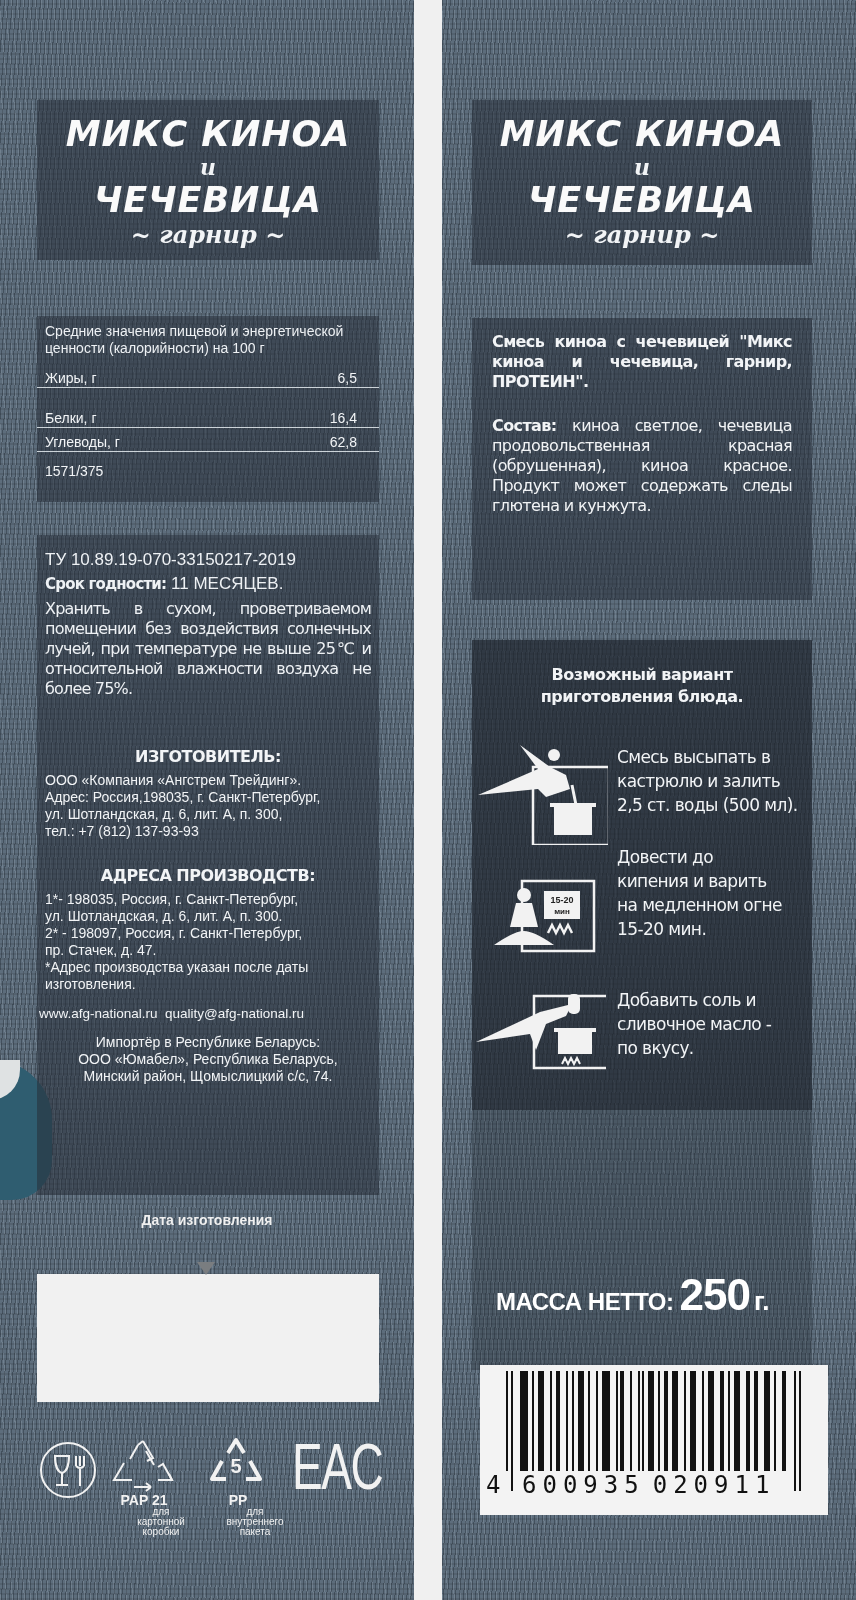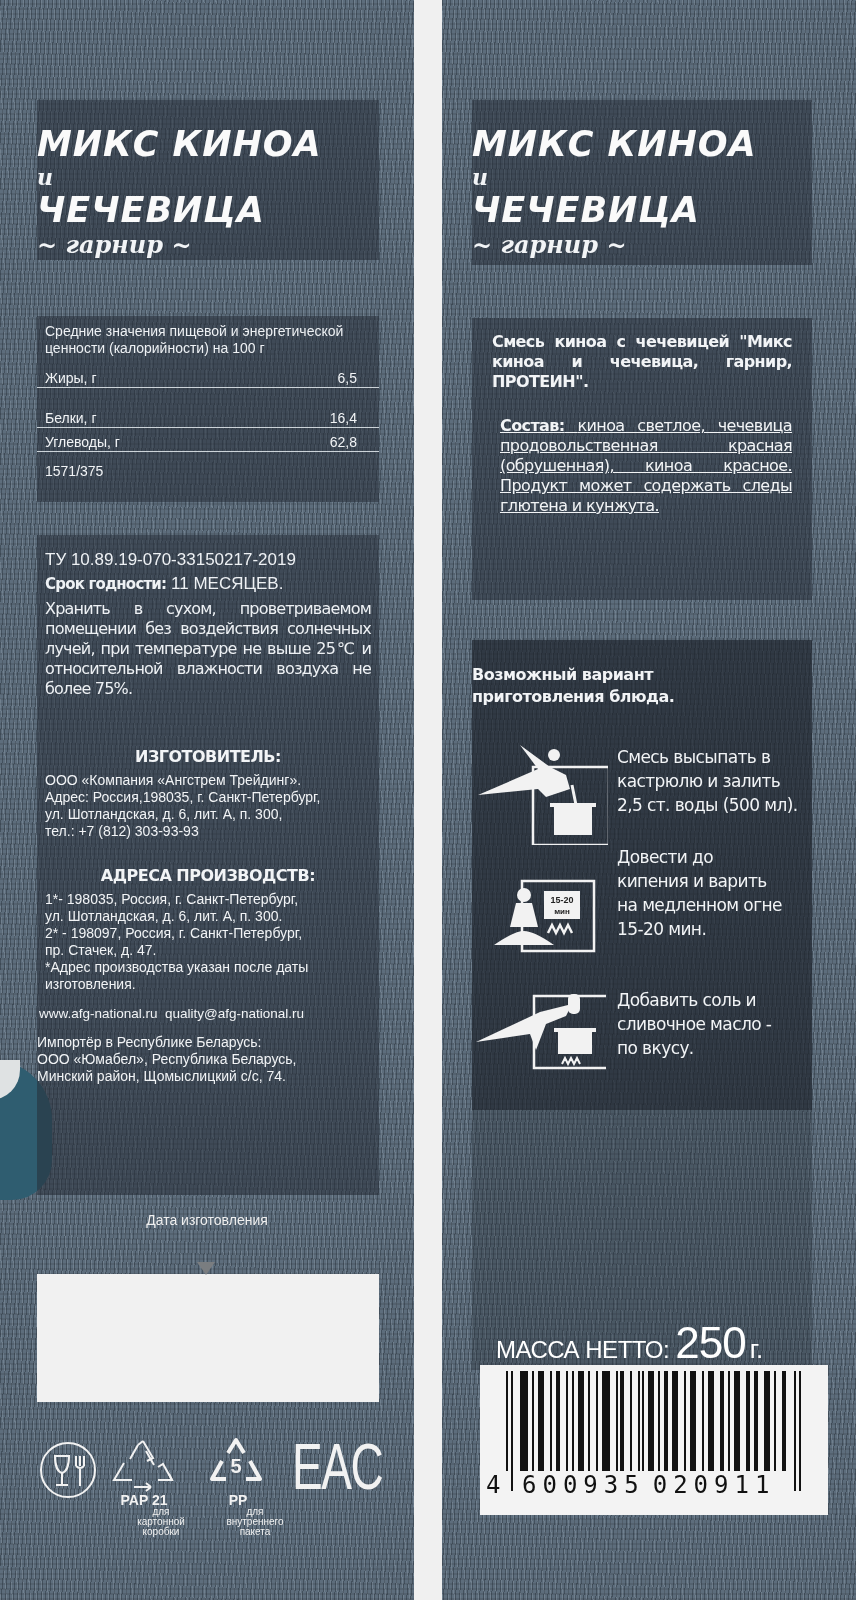--- a/index.html
+++ b/index.html
@@ -18,60 +18,60 @@
       repeating-linear-gradient(0deg, rgba(0,0,0,.10) 0 2px, transparent 2px 5px);
   }
   .strip { position: absolute; top: 0; height: 1600px; }
   #strip-left { left: 0; width: 414px; }
   #strip-right { left: 442px; width: 414px; }
   .gap { position: absolute; left: 414px; top: 0; width: 28px; height: 1600px; background: #f0f0f0; }
 
   .panel { position: absolute; background: rgba(38,46,56,.55); }
   .panel.dark { background: rgba(30,36,44,.70); }
 
-  .title-box { text-align: left; padding-top: 24px; }
+  .title-box { text-align: center; padding-top: 14px; }
   .title-line {
     font-family: "DejaVu Sans", sans-serif;
     font-weight: bold; font-style: oblique;
     font-size: 35px; letter-spacing: 1px; line-height: 40px;
     color: #fafafa; text-transform: uppercase;
   }
   .title-and { font-family: "DejaVu Serif", serif; font-style: italic; font-size: 22px; line-height: 26px; font-weight: bold; }
   .title-sub { font-family: "DejaVu Serif", serif; font-style: italic; font-weight: bold; font-size: 24px; line-height: 30px; }
 
   
   .nutri-head { font-size: 14px; line-height: 17px; padding: 7px 8px 0 8px; color:#eef1f4; }
   .nutri-table { margin-top: 12px; }
   .nutri-row { display: flex; justify-content: space-between; align-items: center; font-size: 14px; padding: 0 22px 0 8px; border-bottom: 1px solid rgba(230,236,240,.85); text-align: center; }
   .nutri-row.single { height: 19px; }
   .nutri-row.double { height: 38px; border-bottom: none; line-height: 16px; }
 
   .block-text { font-size: 15px; line-height: 18px; color: #eef1f4; }
   .cond { font-family: "DejaVu Sans", sans-serif; letter-spacing: -0.8px; }
   .bold { font-weight: bold; }
-  .center { }
+  .center { text-align: center; }
   .justify { text-align: justify; }
   .heading { font-family: "DejaVu Sans", sans-serif; font-weight: bold; font-size: 16px; letter-spacing: -0.5px; text-align: center; }
   .small { font-size: 14px; line-height: 17px; }
 
-  .date-label { position: absolute; left: 0; width: 414px; top: 1212px; text-align: center; font-weight: normal; font-size: 14px; color: #f0f0f0; }
+  .date-label { position: absolute; left: 0; width: 414px; top: 1212px; text-align: center; font-weight: bold; font-size: 14px; color: #f0f0f0; }
   .date-arrow { position: absolute; left: 197px; top: 1262px; width: 0; height: 0; border-left: 9px solid transparent; border-right: 9px solid transparent; border-top: 13px solid #7a7d80; z-index: 2; }
   .date-box { position: absolute; left: 37px; top: 1274px; width: 342px; height: 128px; background: #f1f1f1; }
 
   .icons-row { position: absolute; top: 1437px; left: 38px; width: 340px; height: 100px; }
   .sym { position: absolute; }
   .sym-cap { position: absolute; text-align: center; color: #f2f2f2; }
   .sym-cap .code { font-weight: bold; font-size: 14px; line-height: 14px; }
   .sym-cap .note { font-size: 10px; line-height: 10px; padding-left: 34px; }
 
   .desc-block { font-family: "DejaVu Sans", sans-serif; font-size: 16px; line-height: 20px; letter-spacing: -0.6px; }
   .step { position: absolute; left: 0; width: 344px; }
   .step-text { position: absolute; left: 145px; font-family: "DejaVu Sans", sans-serif; font-size: 17px; line-height: 24px; letter-spacing: -0.6px; color: #f2f4f6; }
 
-  .net-weight { position: absolute; left: 496px; top: 1270px; white-space: nowrap; color: #fff; font-weight: normal; margin-top: 48px; }
+  .net-weight { position: absolute; left: 496px; top: 1270px; white-space: nowrap; color: #fff; font-weight: bold; }
   .net-label { font-size: 24px; letter-spacing: -0.5px; }
   .net-value { font-size: 44px; margin-left: 6px; letter-spacing: -1px; }
   .net-unit { font-size: 26px; margin-left: 4px; }
 
   .barcode-box { position: absolute; left: 480px; top: 1365px; width: 348px; height: 150px; background: #f3f3f3; }
   .barcode-bars { position: absolute; left: 26px; top: 6px; width: 296px; height: 120px; }
   .barcode-digits { position: absolute; left: 6px; top: 106px; width: 330px; font-family: "DejaVu Sans Mono", monospace; font-size: 24px; color: #111; display: flex; }
   .barcode-digits span { background: #f3f3f3; }
   .side-fig { position: absolute; left: -40px; top: 1060px; width: 92px; height: 140px; background: #2f5d70; border-radius: 0 60px 40px 0; }
   .side-fig::before { content: ""; position: absolute; left: 20px; top: 0; width: 40px; height: 40px; background: #dfe2e3; border-radius: 0 0 30px 0; }
@@ -119,21 +119,21 @@
       </div>
       <div class="block-text cond justify" style="font-size:16px;line-height:20px;margin-top:2px;">Хранить в сухом, проветриваемом помещении без воздействия солнечных лучей, при температуре не выше 25℃ и относительной влажности воздуха не более 75%.</div>
     </div>
 
     <div style="padding:0 8px;margin-top:48px;">
       <div class="heading">ИЗГОТОВИТЕЛЬ:</div>
       <div class="small" style="margin-top:6px;">
         <div>ООО «Компания «Ангстрем Трейдинг».</div>
         <div>Адрес: Россия,198035, г. Санкт-Петербург,</div>
         <div>ул. Шотландская, д. 6, лит. А, п. 300,</div>
-        <div>тел.: +7 (812) 303-93-93</div>
+        <div>тел.: +7 (812) 137-93-93</div>
       </div>
     </div>
 
     <div style="padding:0 8px;margin-top:26px;">
       <div class="heading">АДРЕСА ПРОИЗВОДСТВ:</div>
       <div class="small" style="margin-top:6px;">
         <div>1*- 198035, Россия, г. Санкт-Петербург,</div>
         <div>ул. Шотландская, д. 6, лит. А, п. 300.</div>
         <div>2* - 198097, Россия, г. Санкт-Петербург,</div>
         <div>пр. Стачек, д. 47.</div>
@@ -195,21 +195,21 @@
 <div class="strip texture" id="strip-right">
   <div class="panel title-box" style="left:30px;top:100px;width:340px;height:165px;">
     <div class="title-line">Микс киноа</div>
     <div class="title-and">и</div>
     <div class="title-line">Чечевица</div>
     <div class="title-sub">~ гарнир ~</div>
   </div>
 
   <div class="panel" style="left:30px;top:318px;width:340px;height:282px;">
     <div class="desc-block bold justify" style="padding:14px 20px 0 20px;">Смесь киноа с чечевицей "Микс киноа и чечевица, гарнир, ПРОТЕИН".</div>
-    <div class="desc-block justify" style="padding:24px 20px 0 28px;text-decoration:underline;">
+    <div class="desc-block justify" style="padding:24px 20px 0 20px;">
       <span class="bold">Состав:</span>
       <span>киноа светлое, чечевица продовольственная красная (обрушенная), киноа красное. Продукт может содержать следы глютена и кунжута.</span>
     </div>
   </div>
 
   <div class="panel dark" style="left:30px;top:640px;width:340px;height:470px;">
     <div class="center" style="padding-top:24px;font-family:'DejaVu Sans',sans-serif;font-weight:bold;font-size:16px;line-height:22px;letter-spacing:-0.5px;">
       <div>Возможный вариант</div>
       <div>приготовления блюда.</div>
     </div>

